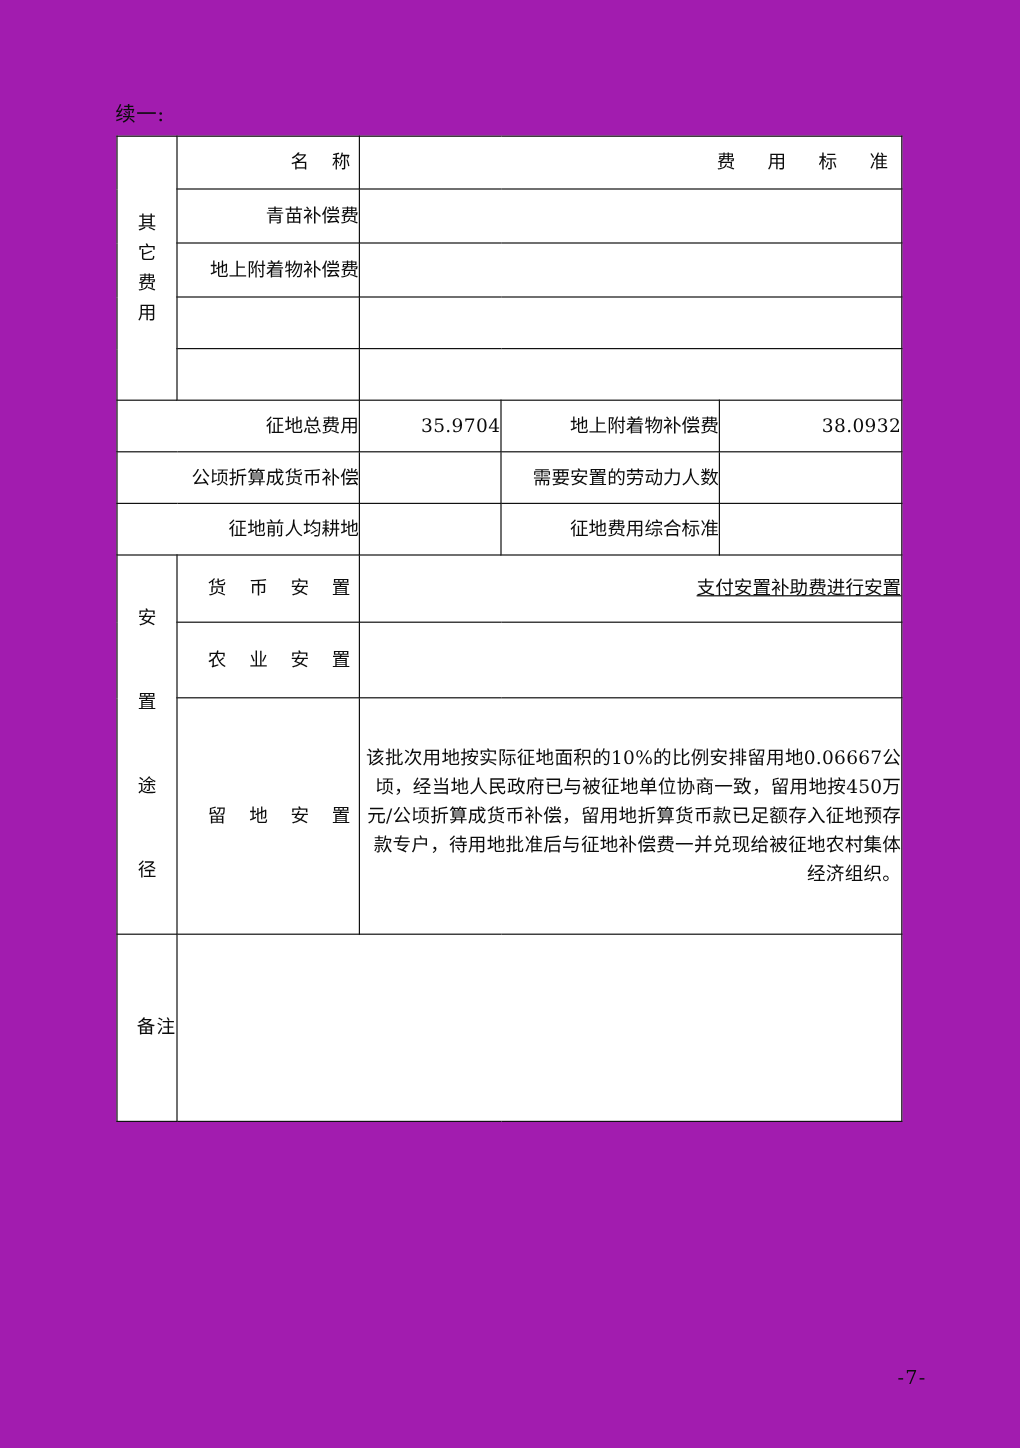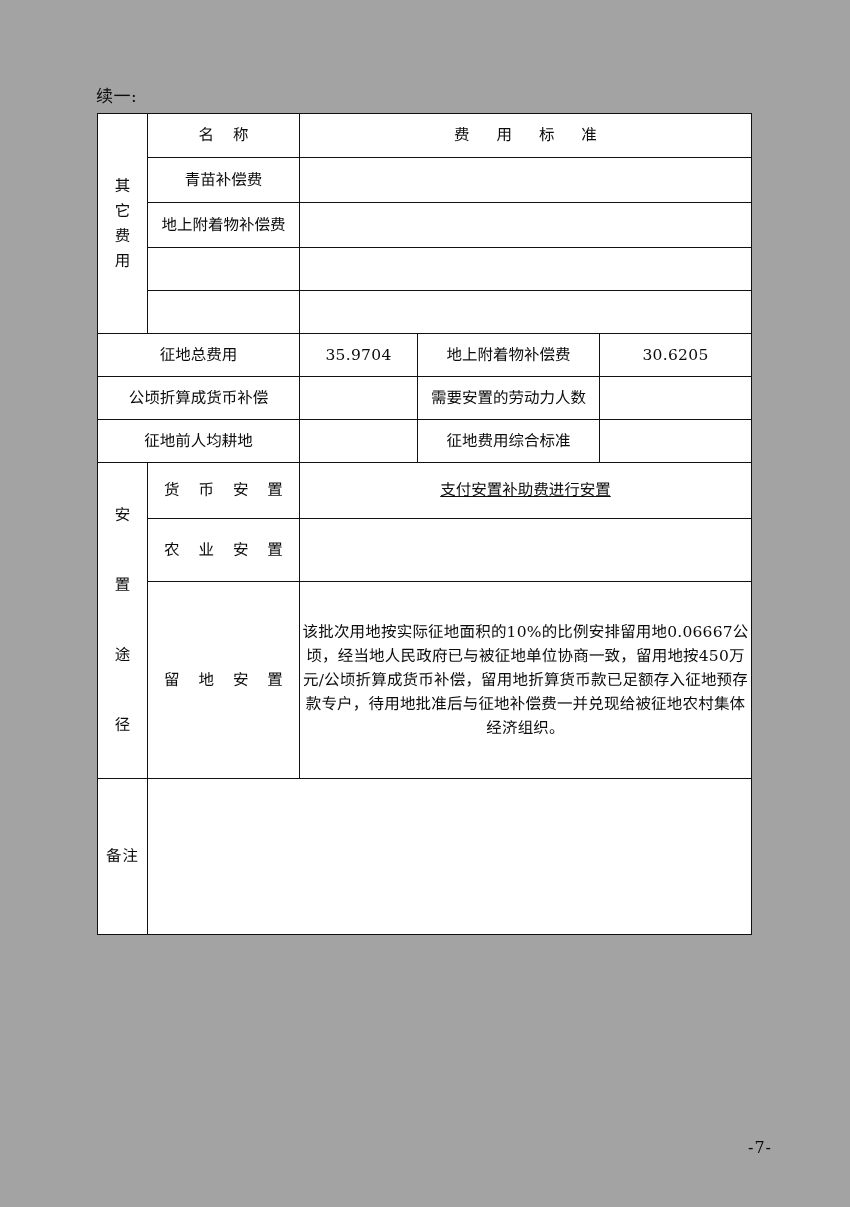--- a/index.html
+++ b/index.html
@@ -13,21 +13,21 @@
     height: 1207px;
     position: relative;
     font-family: "DejaVu Serif", "Liberation Serif", serif;
     color: #0c0c0c;
     overflow: hidden;
   }
 
   .page {
     position: absolute;
     inset: 0;
-    background: #a3a3a3;
+    background: #a21caf;
   }
 
   
   .cont-label {
     position: absolute;
     left: 96px;
     top: 88px;
     font-size: 17px;
     letter-spacing: 0.5px;
     line-height: 1;
@@ -42,21 +42,21 @@
     width: 654px;
     border-collapse: collapse;
     table-layout: fixed;
     background: #ffffff;
   }
   .doc-table td {
     border: 1.6px solid #111111;
     padding: 0;
     font-size: 15.5px;
     vertical-align: middle;
-    text-align: center;
+    text-align: right;
     line-height: 1.55;
   }
 
   
   .vlabel {
     width: 50px;
     font-size: 16px;
     letter-spacing: 0;
     line-height: 1;
   }
@@ -163,21 +163,21 @@
 
       <tr>
         <td class="cell-pad" style="height:42px"></td>
         <td class="cell-pad" colspan="3"></td>
       </tr>
 
       <tr>
         <td class="cell-pad" colspan="2" style="height:42px">征地总费用</td>
         <td class="cell-pad num">35.9704</td>
         <td class="cell-pad">地上附着物补偿费</td>
-        <td class="cell-pad num">30.6205</td>
+        <td class="cell-pad num">38.0932</td>
       </tr>
 
       <tr>
         <td class="cell-pad" colspan="2" style="height:42px">公顷折算成货币补偿</td>
         <td class="cell-pad num"></td>
         <td class="cell-pad">需要安置的劳动力人数</td>
         <td class="cell-pad num"></td>
       </tr>
 
       <tr>

